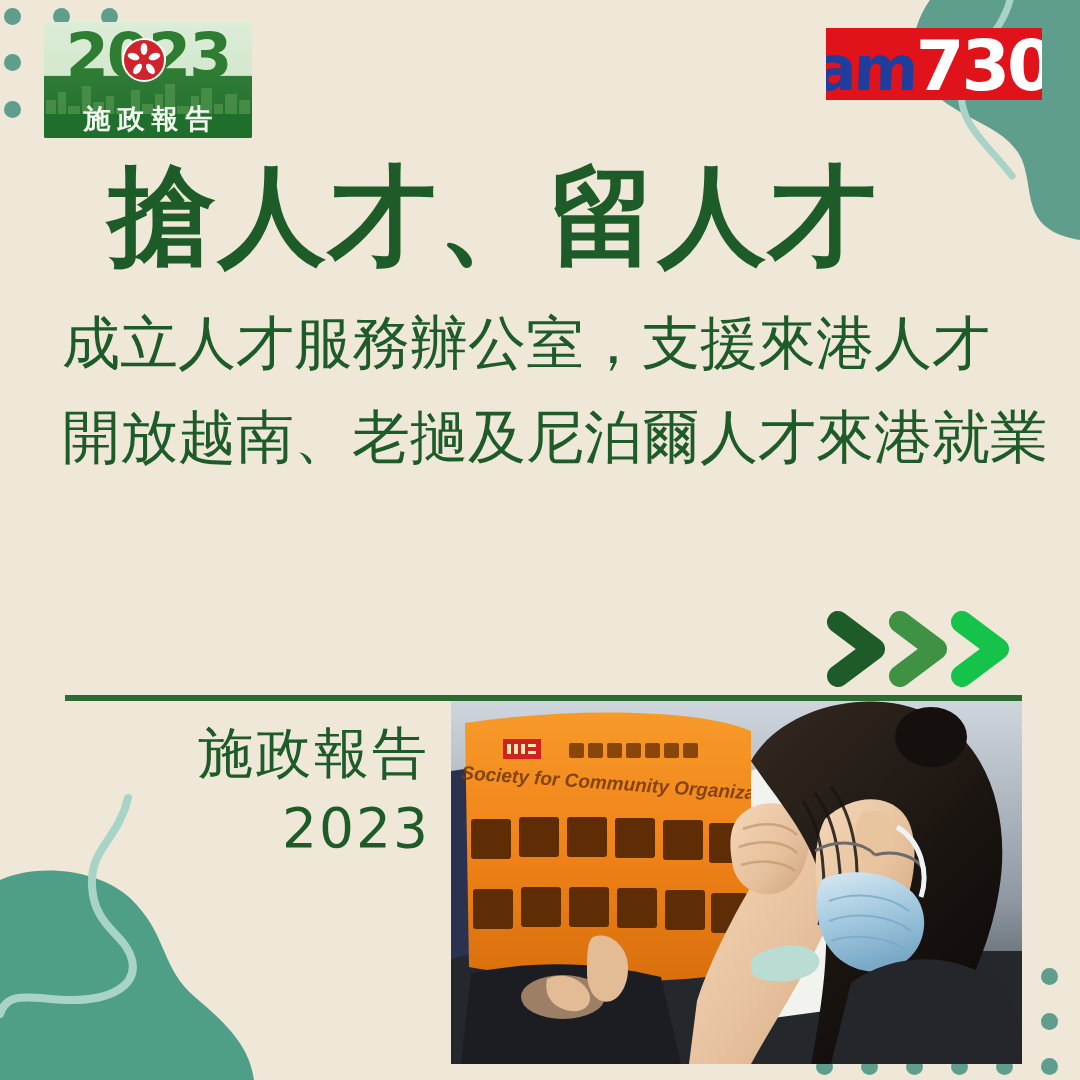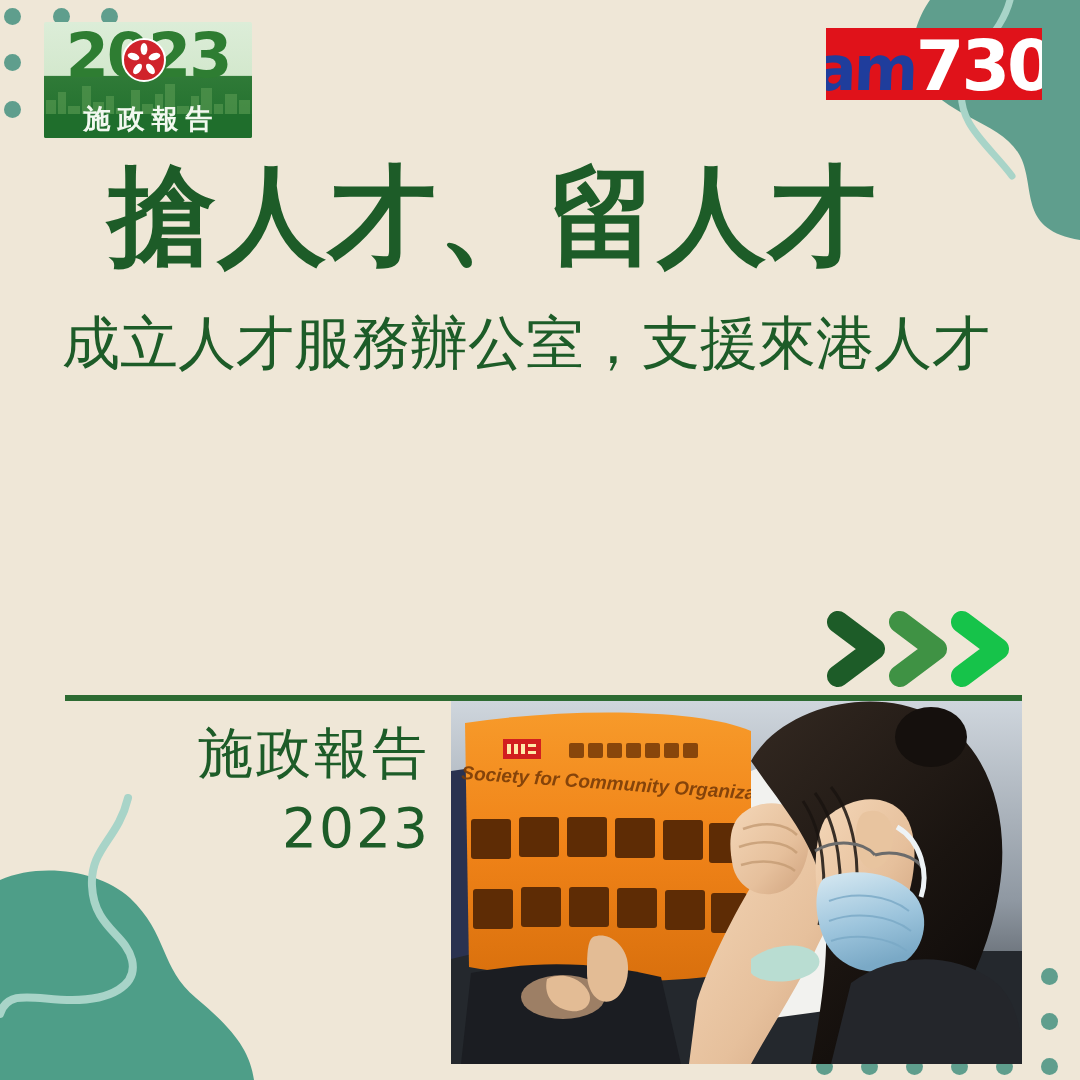--- a/index.html
+++ b/index.html
@@ -169,20 +169,21 @@
 
   <div id="am730">
     <span class="am">am</span>
     <span class="seven30">730</span>
   </div>
 
   <div id="headline">搶人才、留人才</div>
 
   <div id="bullets">
     <div class="bullet">成立人才服務辦公室，支援來港人才</div>
+    <div class="bullet">開放越南、老撾及尼泊爾人才來港就業</div>
   </div>
 
   <div id="chevrons">
     <svg width="204" height="82" viewBox="0 0 204 82" xmlns="http://www.w3.org/2000/svg">
       <g fill="none" stroke-width="22" stroke-linecap="round" stroke-linejoin="round">
         <polyline points="14,14 50,41 14,68" stroke="#1d5c28"></polyline>
         <polyline points="76,14 112,41 76,68" stroke="#3f9244"></polyline>
         <polyline points="138,14 174,41 138,68" stroke="#16c34a"></polyline>
       </g>
     </svg>

